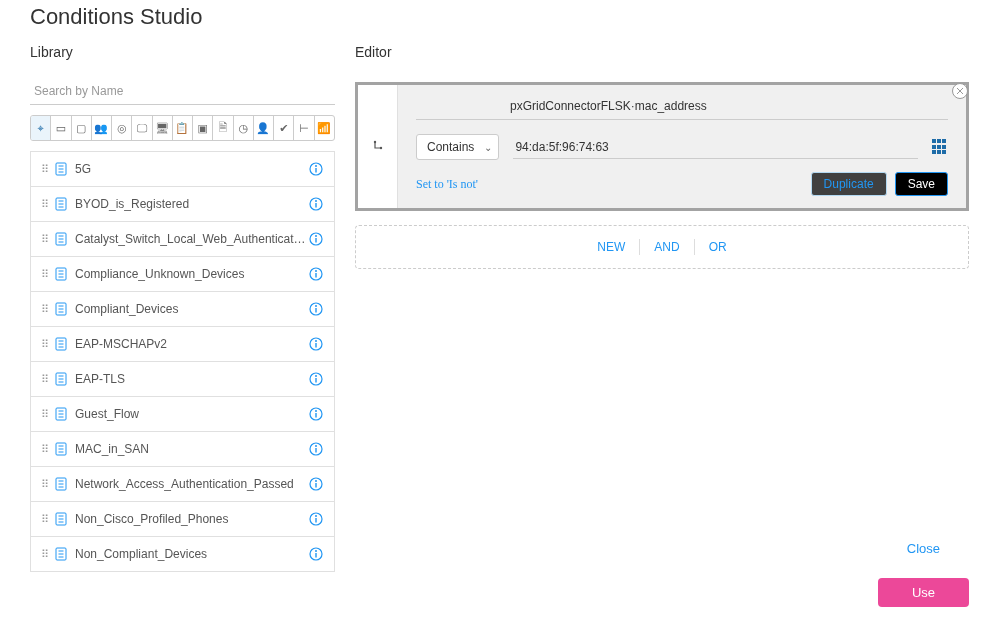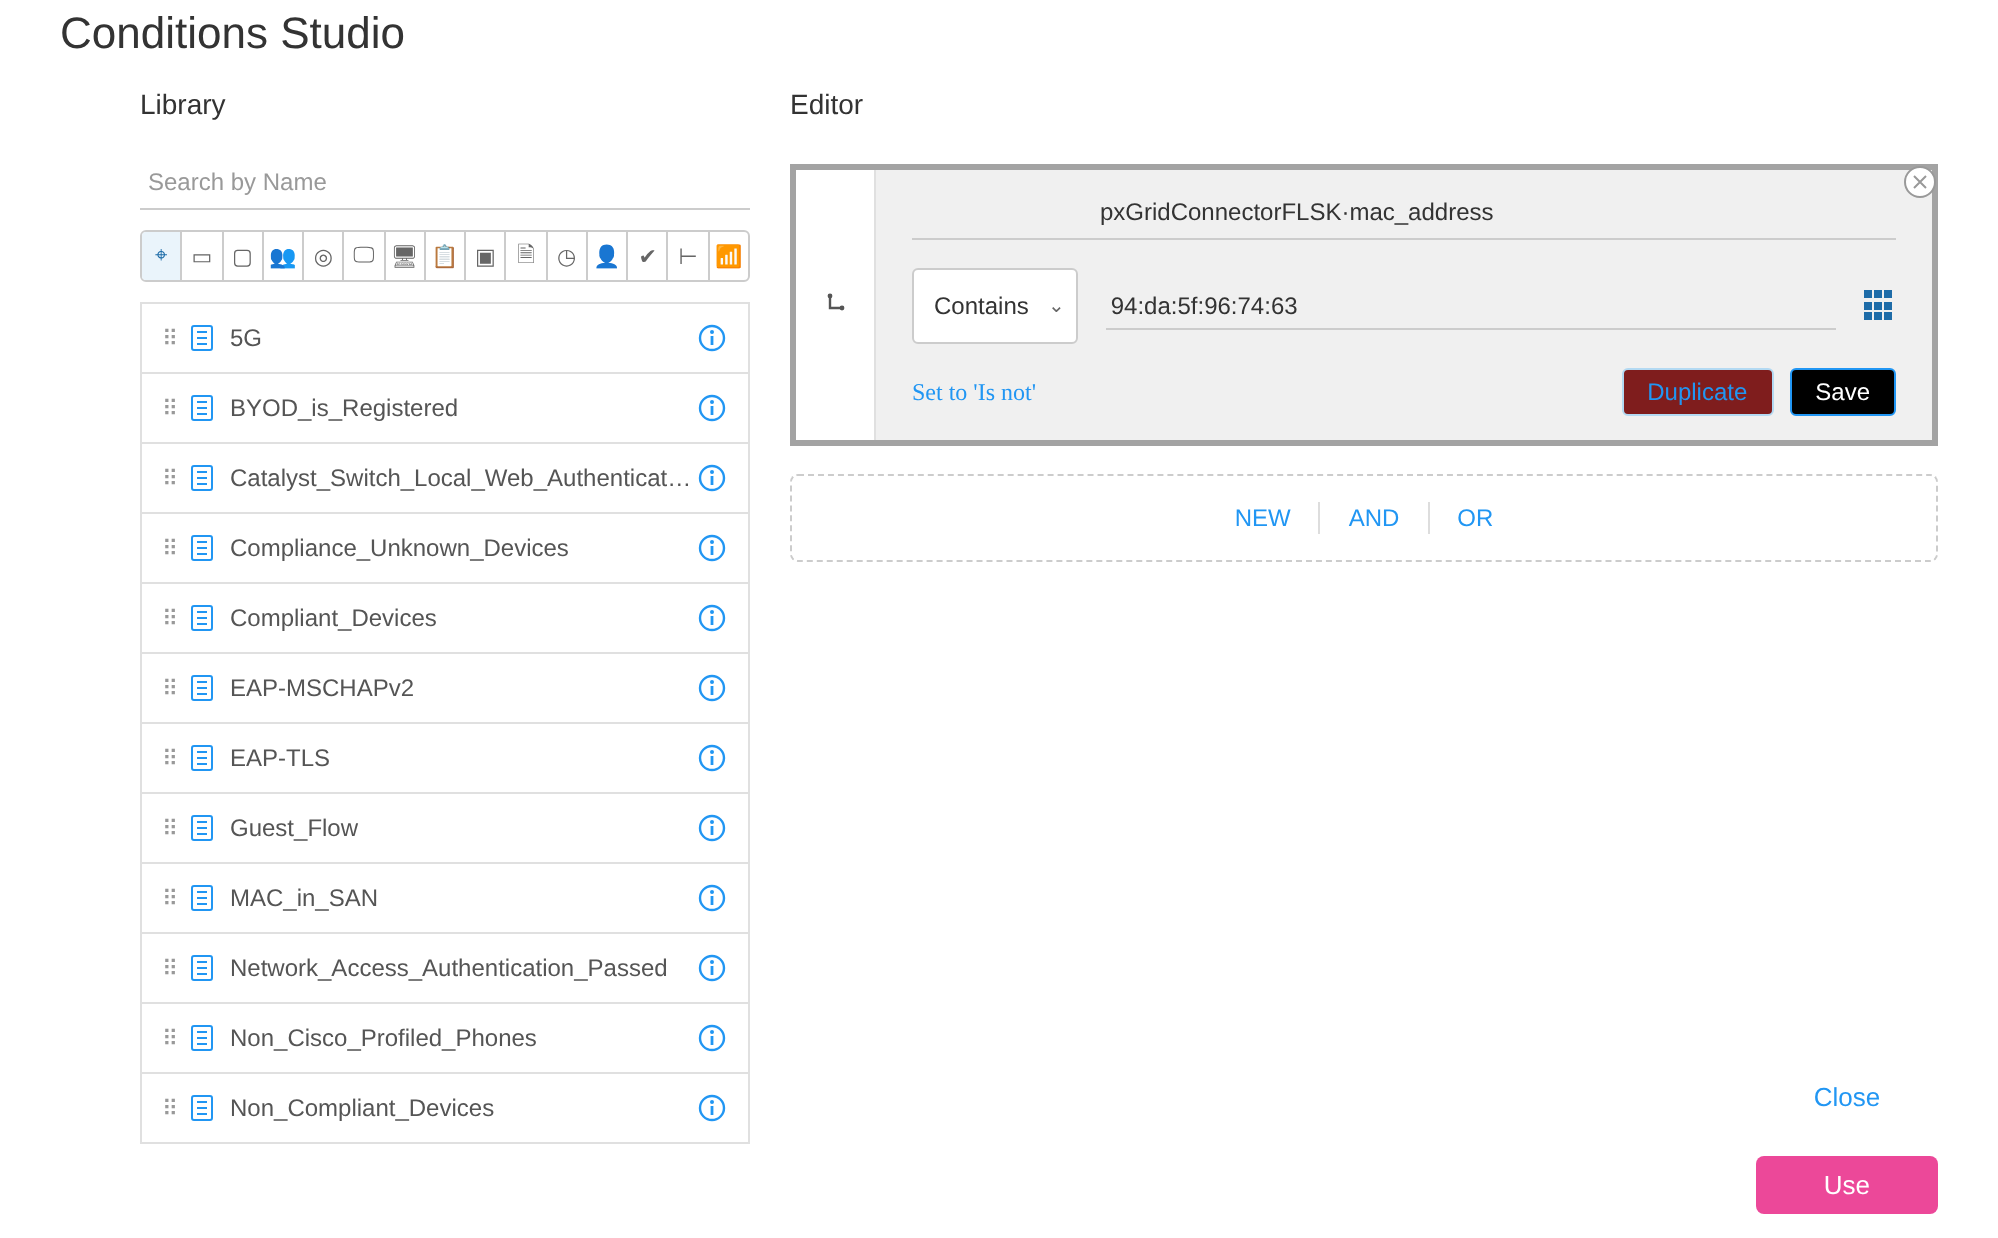--- a/index.html
+++ b/index.html
@@ -1,49 +1,49 @@
 <!DOCTYPE html>
 <html><head>
 <meta charset="utf-8">
 <style>
   * { box-sizing: border-box; margin: 0; padding: 0; }
   body { font-family: -apple-system, BlinkMacSystemFont, "Segoe UI", Arial, sans-serif; background: #fff; color: #333; width: 999px; height: 619px; overflow: hidden; }
   .container { padding: 4px 30px 0 30px; }
   .page-title { font-size: 22px; font-weight: 400; color: #333; margin-bottom: 14px; }
   .columns { display: flex; gap: 20px; height: 530px; }
-  .library { width: 305px; flex-shrink: 0; margin-left: 40px; }
+  .library { width: 305px; flex-shrink: 0; }
   .section-title { font-size: 14px; font-weight: 400; color: #333; margin-bottom: 18px; }
   .search-input { width: 100%; border: none; border-bottom: 1px solid #ccc; padding: 6px 4px; font-size: 12px; color: #999; outline: none; margin-bottom: 10px; }
   .search-input::placeholder { color: #999; }
   .filter-row { display: flex; border: 1px solid #ccc; border-radius: 3px; overflow: hidden; margin-bottom: 10px; }
   .filter-btn { flex: 1; height: 24px; display: flex; align-items: center; justify-content: center; border-right: 1px solid #ccc; cursor: pointer; color: #666; font-size: 11px; }
   .filter-btn:last-child { border-right: none; }
   .filter-btn.active { background: #eaf4fb; color: #1e6ca8; }
   .cond-list { display: flex; flex-direction: column; }
   .cond-item { height: 36px; display: flex; align-items: center; background: #fff; border: 1px solid #e0e0e0; margin-bottom: -1px; padding: 0 10px; cursor: pointer; }
   .drag { width: 14px; color: #999; font-size: 11px; flex-shrink: 0; }
   .doc-icon { width: 20px; color: #1e6ca8; font-size: 12px; flex-shrink: 0; display:flex; align-items:center; }
   .cond-label { flex: 1; font-size: 12px; color: #555; white-space: nowrap; overflow: hidden; text-overflow: ellipsis; }
   .info-icon { width: 16px; height: 16px; color: #2196f3; flex-shrink: 0; display:flex; align-items:center; justify-content:center; }
 
   .editor { flex: 1; position: relative; }
   .editor-block { margin-top: 22px; border: 3px solid #a3a3a3; background: #f0f0f0; display: flex; position: relative; justify-content: space-between; }
   .block-grip { width: 40px; background: #fff; border-right: 1px solid #e0e0e0; display: flex; align-items: center; justify-content: center; color: #777; }
   .block-body { flex: 1; padding: 14px 18px 12px 18px; }
   .attr-line { border-bottom: 1px solid #ccc; padding-bottom: 6px; margin-bottom: 14px; font-size: 12px; color: #333; padding-left: 94px; }
   .op-row { display: flex; align-items: center; gap: 14px; margin-bottom: 12px; }
-  .op-select { border: 1px solid #ccc; background: #fff; border-radius: 3px; height: 38px; padding: 0 24px 0 10px; font-size: 12px; color: #333; position: relative; display: flex; align-items: center; cursor: pointer; min-width: 74px; }
+  .op-select { border: 1px solid #ccc; background: #fff; border-radius: 3px; height: 26px; padding: 0 24px 0 10px; font-size: 12px; color: #333; position: relative; display: flex; align-items: center; cursor: pointer; min-width: 74px; }
   .chevron { position: absolute; right: 6px; font-size: 10px; color: #666; }
   .value-input { flex: 1; border: none; border-bottom: 1px solid #ccc; background: transparent; padding: 4px 2px; font-size: 12px; color: #333; outline: none; }
   .grid-icon { width: 16px; height: 16px; display: flex; flex-wrap: wrap; gap: 1px; cursor: pointer; }
   .grid-icon span { width: 4px; height: 4px; background: #1e6ca8; }
   .action-row { display: flex; align-items: center; justify-content: space-between; }
   .set-isnot { color: #2196f3; font-size: 12px; cursor: pointer; font-family: Liberation Serif, serif; }
   .btn-group { display: flex; gap: 8px; }
-  .btn { border: 1px solid #ccc; border-radius: 3px; padding: 4px 12px; font-size: 12px; cursor: pointer; background: #7f1d1d; }
+  .btn { border: 1px solid #ccc; border-radius: 3px; padding: 4px 12px; font-size: 12px; cursor: pointer; background: #404040; }
   .btn-dup { color: #2196f3; border-color: #b3d9f2; }
   .btn-save { background: #000000; color: #fff; border-color: #2196f3; }
   .close-circle { position: absolute; top: -2px; right: -2px; width: 16px; height: 16px; border-radius: 50%; border: 1px solid #999; color: #999; font-size: 10px; display: flex; align-items: center; justify-content: center; cursor: pointer; background: #fff; }
 
   .logic-row { border: 1px dashed #ccc; border-radius: 4px; margin-top: 14px; height: 44px; display: flex; align-items: center; justify-content: center; gap: 4px; }
   .logic-btn { color: #2196f3; font-size: 12px; padding: 4px 10px; cursor: pointer; }
   .logic-sep { width: 1px; height: 16px; background: #ddd; }
 
   .footer { position: absolute; bottom: 12px; right: 30px; display: flex; gap: 14px; align-items: center; flex-direction: column; }
   .footer .close { color: #2196f3; font-size: 13px; padding: 8px 16px; cursor: pointer; }

